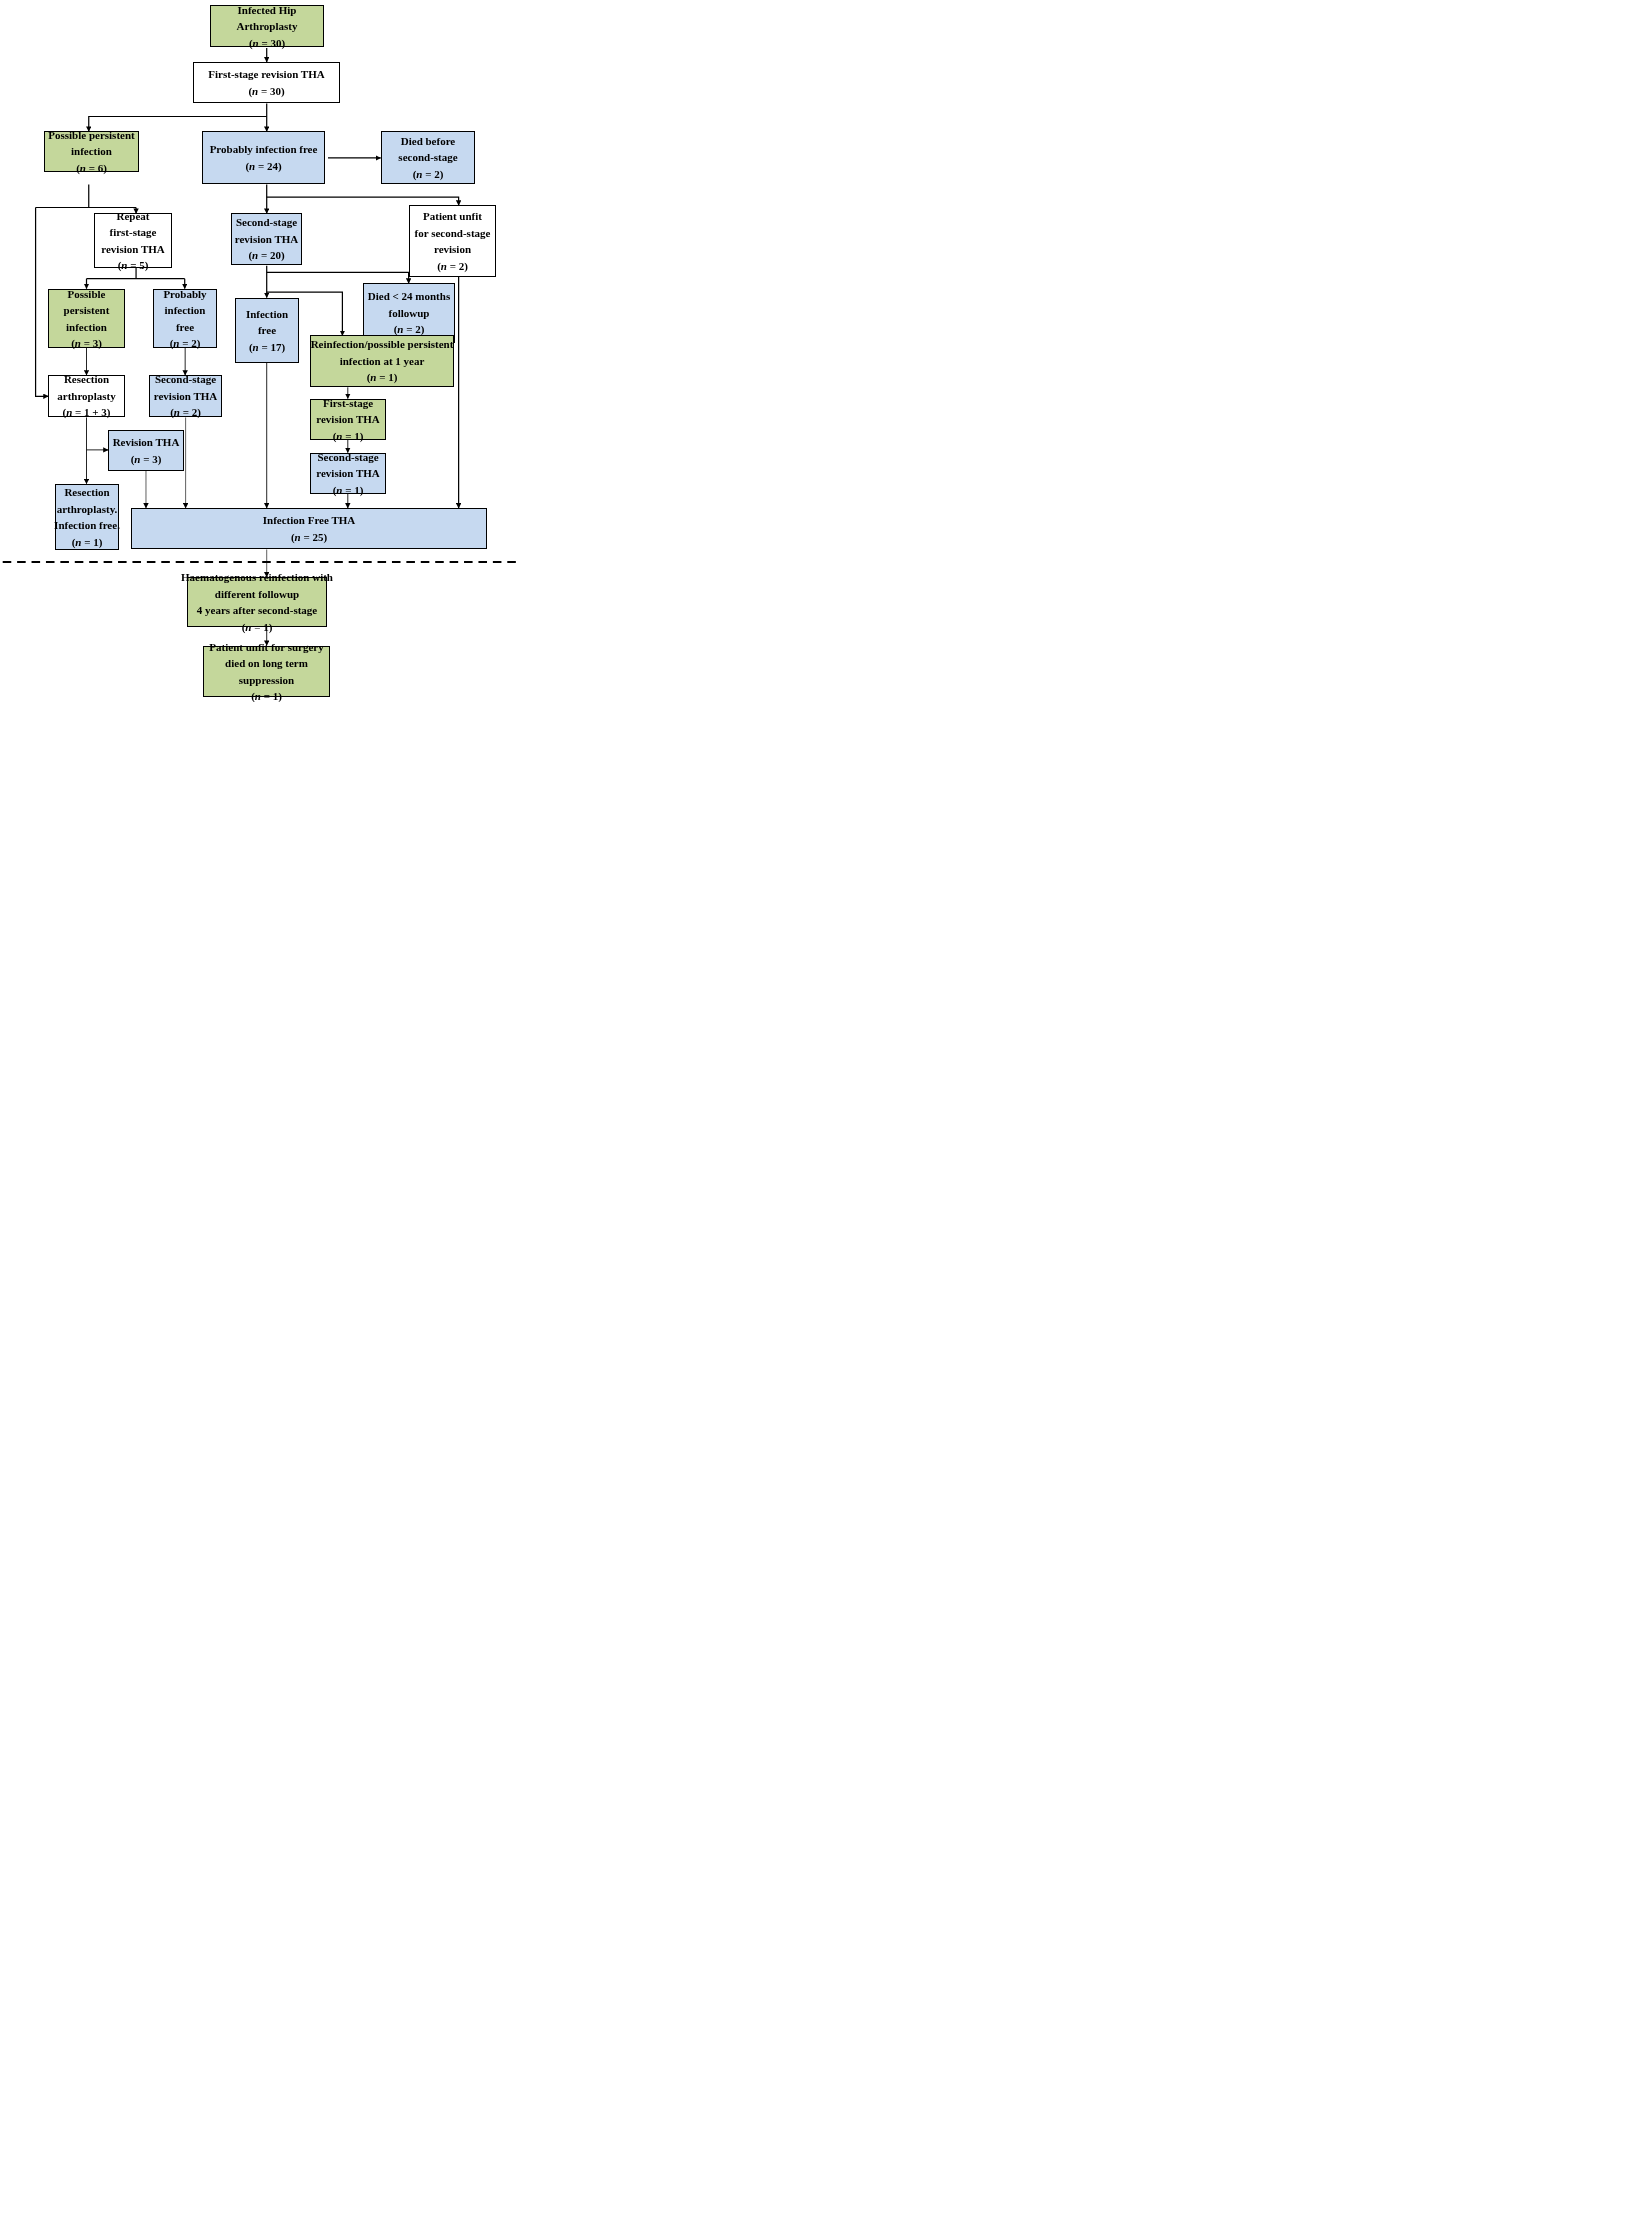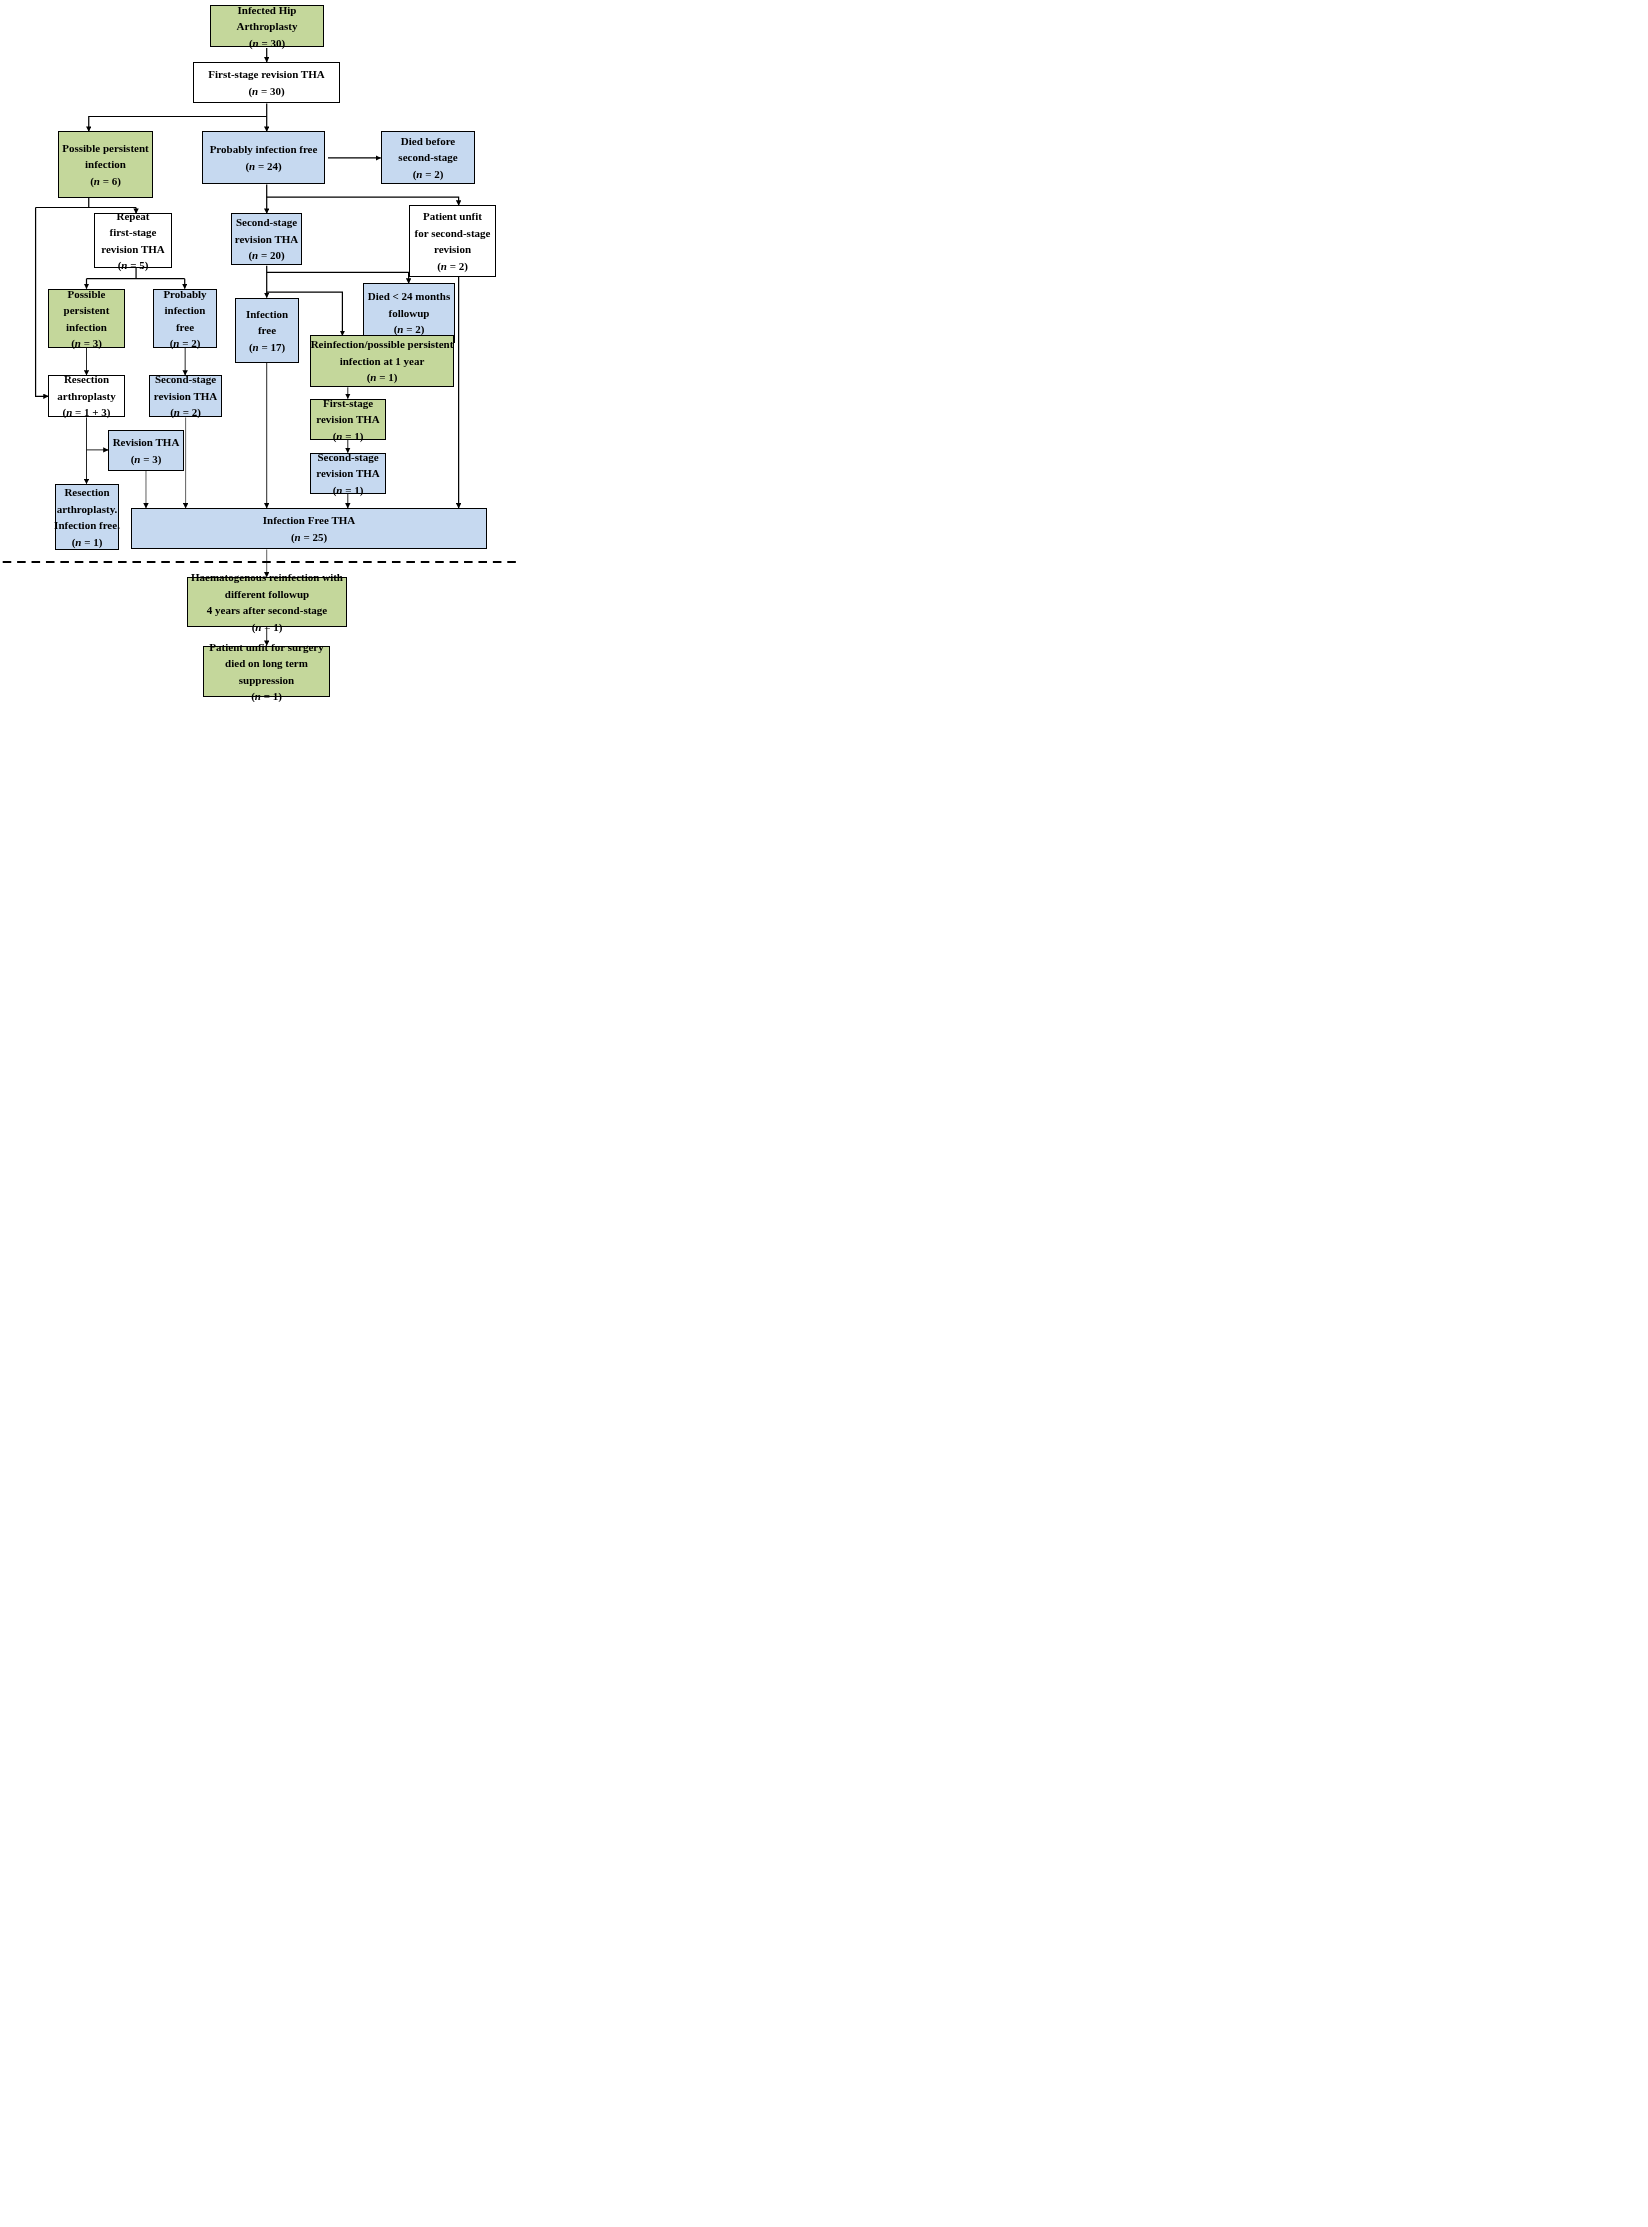--- a/index.html
+++ b/index.html
@@ -105,21 +105,21 @@
     <span class="ln">Infected Hip</span>
     <span class="ln">Arthroplasty</span>
     <span class="ln">(<i>n</i> = 30)</span>
   </div>
 
   <div class="node white" style="left:193px;top:62px;width:147px;height:41px">
     <span class="ln">First-stage revision THA</span>
     <span class="ln">(<i>n</i> = 30)</span>
   </div>
 
-  <div class="node green" style="left:58px;top:131px;width:95px;height:67px">
+  <div class="node green" style="left:44px;top:131px;width:95px;height:41px">
     <span class="ln">Possible persistent</span>
     <span class="ln">infection</span>
     <span class="ln">(<i>n</i> = 6)</span>
   </div>
 
   <div class="node blue" style="left:202px;top:131px;width:123px;height:53px">
     <span class="ln">Probably infection free</span>
     <span class="ln">(<i>n</i> = 24)</span>
   </div>
 
@@ -215,21 +215,21 @@
     <span class="ln">arthroplasty.</span>
     <span class="ln">Infection free.</span>
     <span class="ln">(<i>n</i> = 1)</span>
   </div>
 
   <div class="node blue" style="left:131px;top:508px;width:356px;height:41px">
     <span class="ln">Infection Free THA</span>
     <span class="ln">(<i>n</i> = 25)</span>
   </div>
 
-  <div class="node green" style="left:187px;top:577px;width:160px;height:50px">
+  <div class="node green" style="left:187px;top:577px;width:140px;height:50px">
     <span class="ln">Haematogenous reinfection with</span>
     <span class="ln">different followup</span>
     <span class="ln">4 years after second-stage</span>
     <span class="ln">(<i>n</i> = 1)</span>
   </div>
 
   <div class="node green" style="left:203px;top:646px;width:127px;height:51px">
     <span class="ln">Patient unfit for surgery</span>
     <span class="ln">died on long term</span>
     <span class="ln">suppression</span>

